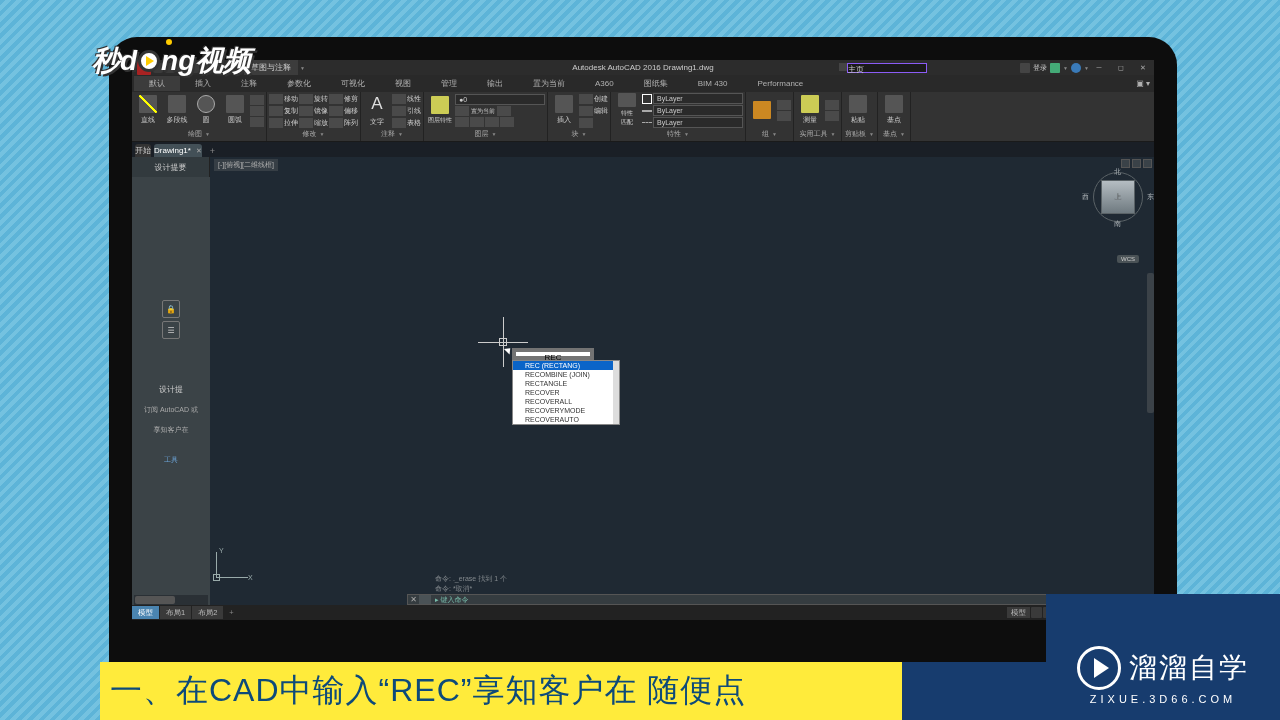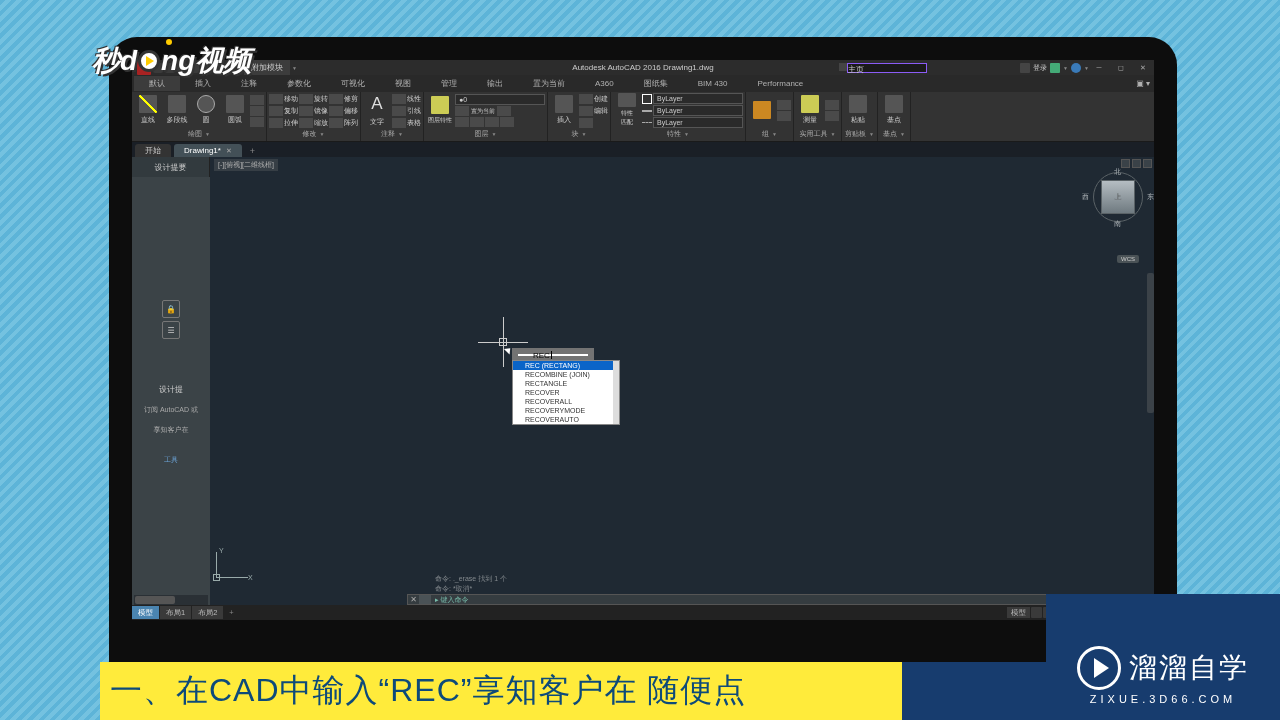--- a/index.html
+++ b/index.html
@@ -33,21 +33,21 @@
 .rib-big { width: 28px; height: 34px; display: flex; flex-direction: column; align-items: center; justify-content: center; color: #ccc; font-size: 7px; gap: 2px; }
 .rib-ico { width: 18px; height: 18px; background: #555; border-radius: 1px; }
 .rib-sm { width: 14px; height: 10px; background: #4a4a4a; }
 .rib-col { display: flex; flex-direction: column; gap: 1px; justify-content: center; }
 .rib-row { display: flex; gap: 1px; align-items: center; }
 .dd-arrow { font-size: 5px; color: #888; }
 .layer-field { width: 90px; height: 11px; background: #2a2a2a; border: 1px solid #555; font-size: 7px; color: #ccc; padding-left: 3px; display: flex; align-items: center; }
 
 
 .filetabs { height: 15px; background: #1a1f26; display: flex; align-items: flex-end; }
-.filetab { height: 13px; padding: 1px 10px; font-size: 8px; color: #ccc; background: #333; border-radius: 3px 3px 0 0; margin-left: 3px; display: flex; align-items: center; gap: 5px; }
+.filetab { height: 13px; padding: 1px 0; font-size: 8px; color: #ccc; background: #333; border-radius: 3px 3px 0 0; margin-left: 3px; display: flex; align-items: center; gap: 5px; }
 .filetab.active { background: #435057; color: #fff; }
 .ft-close { font-size: 7px; color: #aaa; }
 .ft-plus { width: 13px; height: 13px; display: flex; align-items: center; justify-content: center; color: #888; margin-left: 4px; font-size: 9px; }
 
 
 .leftpanel { position: absolute; left: 0; top: 97px; width: 78px; height: 450px; background: #3b4347; }
 .lp-title { height: 20px; display: flex; align-items: center; justify-content: center; font-size: 8px; color: #ccc; background: #323a3e; border-right: 1px solid #222;}
 .lp-body { padding: 30px 6px; text-align: center; color: #ccc; font-size: 8px; }
 .lp-icon { width: 18px; height: 18px; border: 1px solid #777; margin: 3px auto; border-radius: 2px; display: flex; align-items: center; justify-content: center; }
 .lp-text { font-size: 8px; color: #ccc; margin-top: 45px; }
@@ -60,21 +60,21 @@
 .drawarea { position: absolute; left: 78px; top: 97px; right: 0; bottom: 15px; background: #1f2933; }
 .viewlabel { position: absolute; left: 4px; top: 2px; font-size: 7px; color: #b0b0b0; background: rgba(60,68,74,0.8); padding: 1px 4px; }
 .vl-ctrl { position: absolute; right: 2px; top: 2px; display: flex; gap: 2px; }
 .vl-btn { width: 9px; height: 9px; background: #3a4248; border: 1px solid #555; }
 
 .crosshair-h { position: absolute; width: 50px; height: 1px; background: #ccc; }
 .crosshair-v { position: absolute; width: 1px; height: 50px; background: #ccc; }
 .crosshair-box { position: absolute; width: 8px; height: 8px; border: 1px solid #ccc; }
 .cursor-arrow { position: absolute; width: 0; height: 0; border-left: 5px solid #fff; border-top: 4px solid transparent; border-bottom: 4px solid transparent; transform: rotate(-45deg); }
 
-.cmd-input { position: absolute; background: #fff; border: 6px solid #737373; font-size: 8px; color: #000; padding: 1px 15px; width: 82px; height: 12px; display: flex; align-items: center; }
+.cmd-input { position: absolute; background: #fff; border: 4px solid #737373; font-size: 8px; color: #000; padding: 1px 15px; width: 82px; height: 12px; display: flex; align-items: center; flex-direction: column; }
 .autocomplete { position: absolute; background: #fff; border: 1px solid #888; min-width: 108px; font-size: 7px; }
 .ac-item { padding: 1px 3px 1px 12px; color: #333; position: relative; }
 .ac-item.sel { background: #0a64c8; color: #fff; }
 .ac-scroll { position: absolute; right: 0; top: 0; width: 6px; height: 100%; background: #ddd; }
 
 .ucs { position: absolute; left: 6px; bottom: 27px; }
 .ucs-y { position: absolute; left: 0; bottom: 0; width: 1px; height: 26px; background: #9aa; }
 .ucs-x { position: absolute; left: 0; bottom: 0; width: 32px; height: 1px; background: #9aa; }
 .ucs-box { position: absolute; left: -3px; bottom: -3px; width: 7px; height: 7px; border: 1px solid #9aa; }
 .ucs-yl { position: absolute; left: 3px; bottom: 24px; font-size: 7px; color: #9aa; }
@@ -131,21 +131,21 @@
       <div class="qat">
         <div class="cad-logo"></div>
         <div class="tbtn"></div>
         <div class="tbtn"></div>
         <div class="tbtn"></div>
         <div class="tbtn"></div>
         <div class="tbtn"></div>
         <div class="tbtn"></div>
         <div class="tbtn"></div>
         <span class="dd-arrow">▼</span>
-        <div class="tab-label">附加模块</div>
+        <div class="tab-label">草图与注释</div>
         <span class="dd-arrow">▼</span>
       </div>
       <div class="title-center">Autodesk AutoCAD 2016   Drawing1.dwg</div>
       <div class="title-drop"></div>
       <div class="title-field">主页</div>
       <div class="title-r">
         <div class="t-ico"></div>
         <span style="font-size:7px;color:#ccc">登录</span>
         <div class="t-ico" style="background:#4a7;"></div>
         <span class="dd-arrow">▼</span>

